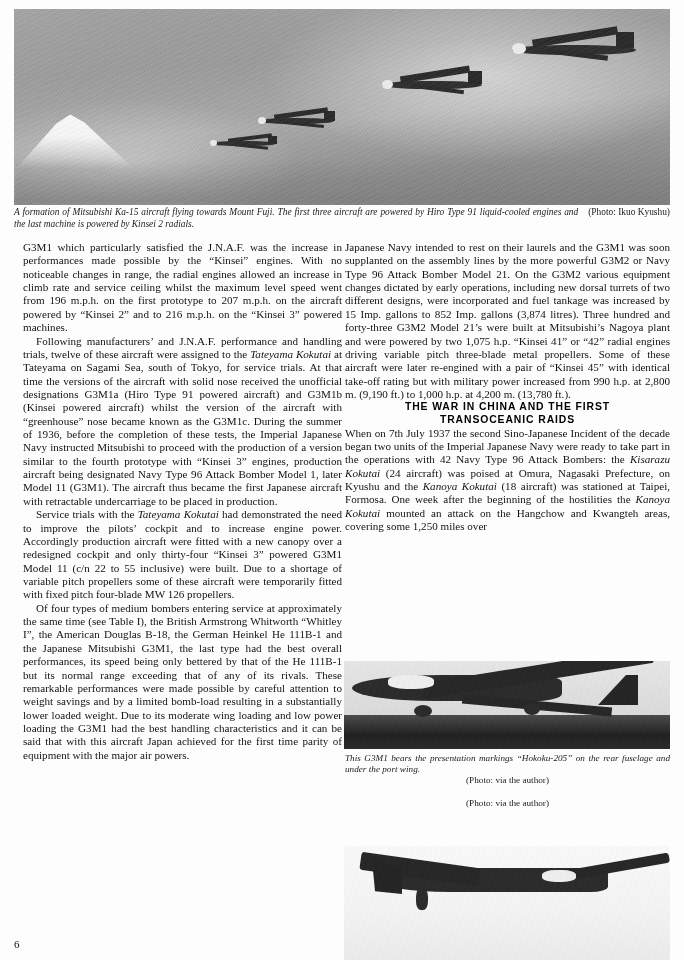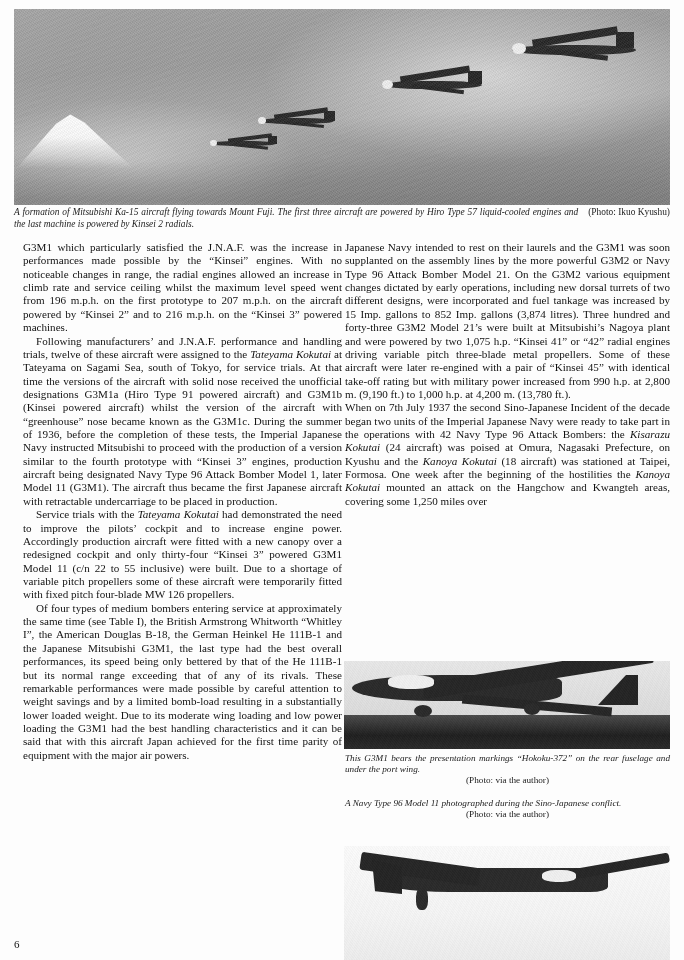--- a/index.html
+++ b/index.html
@@ -249,65 +249,68 @@
       <div class="wing" style="left:20px; top:2px; width:86px; height:8px; transform:rotate(-9deg);"></div>
       <div class="wing" style="left:34px; top:21px; width:62px; height:5px; transform:rotate(7deg);"></div>
       <div class="tail" style="left:104px; top:1px; width:18px; height:16px;"></div>
       <div class="nose" style="left:0px; top:12px; width:14px; height:11px;"></div>
     </div>
 
     <div class="grain"></div>
   </div>
 
   <div class="cap-top">
-    <span class="credit">(Photo: Ikuo Kyushu)</span><span>A formation of Mitsubishi Ka-15 aircraft flying towards Mount Fuji. The first three aircraft are powered by Hiro Type 57 liquid-cooled engines and the last machine is powered by Kinsei 2 radials.</span>
+    <span class="credit">(Photo: Ikuo Kyushu)</span><span>A formation of Mitsubishi Ka-15 aircraft flying towards Mount Fuji. The first three aircraft are powered by Hiro Type 91 liquid-cooled engines and the last machine is powered by Kinsei 2 radials.</span>
   </div>
 
   <div class="col col-left">
 
     <p class="noindent"><span>G3M1 which particularly satisfied the J.N.A.F. was the increase in performances made possible by the “Kinsei” engines. With no noticeable changes in range, the radial engines allowed an increase in climb rate and service ceiling whilst the maximum level speed went from 196 m.p.h. on the first prototype to 207 m.p.h. on the aircraft powered by “Kinsei 2” and to 216 m.p.h. on the “Kinsei 3” powered machines.</span></p>
 
     <p><span>Following manufacturers’ and J.N.A.F. performance and handling trials, twelve of these aircraft were assigned to the </span><i>Tateyama Kokutai</i><span> at Tateyama on Sagami Sea, south of Tokyo, for service trials. At that time the versions of the aircraft with solid nose received the unofficial designations G3M1a (Hiro Type 91 powered aircraft) and G3M1b (Kinsei powered aircraft) whilst the version of the aircraft with “greenhouse” nose became known as the G3M1c. During the summer of 1936, before the completion of these tests, the Imperial Japanese Navy instructed Mitsubishi to proceed with the production of a version similar to the fourth prototype with “Kinsei 3” engines, production aircraft being designated Navy Type 96 Attack Bomber Model 1, later Model 11 (G3M1). The aircraft thus became the first Japanese aircraft with retractable undercarriage to be placed in production.</span></p>
 
     <p><span>Service trials with the </span><i>Tateyama Kokutai</i><span> had demonstrated the need to improve the pilots’ cockpit and to increase engine power. Accordingly production aircraft were fitted with a new canopy over a redesigned cockpit and only thirty-four “Kinsei 3” powered G3M1 Model 11 (c/n 22 to 55 inclusive) were built. Due to a shortage of variable pitch propellers some of these aircraft were temporarily fitted with fixed pitch four-blade MW 126 propellers.</span></p>
 
     <p><span>Of four types of medium bombers entering service at approximately the same time (see Table I), the British Armstrong Whitworth “Whitley I”, the American Douglas B-18, the German Heinkel He 111B-1 and the Japanese Mitsubishi G3M1, the last type had the best overall performances, its speed being only bettered by that of the He 111B-1 but its normal range exceeding that of any of its rivals. These remarkable performances were made possible by careful attention to weight savings and by a limited bomb-load resulting in a substantially lower loaded weight. Due to its moderate wing loading and low power loading the G3M1 had the best handling characteristics and it can be said that with this aircraft Japan achieved for the first time parity of equipment with the major air powers.</span></p>
 
   </div>
 
   <div class="col col-right">
 
     <p class="noindent"><span>Japanese Navy intended to rest on their laurels and the G3M1 was soon supplanted on the assembly lines by the more powerful G3M2 or Navy Type 96 Attack Bomber Model 21. On the G3M2 various equipment changes dictated by early operations, including new dorsal turrets of two different designs, were incorporated and fuel tankage was increased by 15 Imp. gallons to 852 Imp. gallons (3,874 litres). Three hundred and forty-three G3M2 Model 21’s were built at Mitsubishi’s Nagoya plant and were powered by two 1,075 h.p. “Kinsei 41” or “42” radial engines driving variable pitch three-blade metal propellers. Some of these aircraft were later re-engined with a pair of “Kinsei 45” with identical take-off rating but with military power increased from 990 h.p. at 2,800 m. (9,190 ft.) to 1,000 h.p. at 4,200 m. (13,780 ft.).</span></p>
 
+    <p class="sect-head noindent">
+      <span>THE WAR IN CHINA AND THE FIRST</span><br>
+      <span>TRANSOCEANIC RAIDS</span>
+    </p>
 
     <p class="noindent"><span>When on 7th July 1937 the second Sino-Japanese Incident of the decade began two units of the Imperial Japanese Navy were ready to take part in the operations with 42 Navy Type 96 Attack Bombers: the </span><i>Kisarazu Kokutai</i><span> (24 aircraft) was poised at Omura, Nagasaki Prefecture, on Kyushu and the </span><i>Kanoya Kokutai</i><span> (18 aircraft) was stationed at Taipei, Formosa. One week after the beginning of the hostilities the </span><i>Kanoya Kokutai</i><span> mounted an attack on the Hangchow and Kwangteh areas, covering some 1,250 miles over</span></p>
   </div>
 
   <div class="photo-mid">
     <div class="haze"></div>
     <div class="ground"></div>
     <div class="plane" style="left:8px; top:6px; width:300px; height:52px;">
       <div class="fus" style="left:0; top:8px; width:210px; height:26px; border-radius:60% 18% 18% 55% / 70% 40% 40% 70%;"></div>
       <div class="wing" style="left:70px; top:-2px; width:232px; height:16px; transform:rotate(-9deg); border-radius:2px;"></div>
       <div class="wing" style="left:110px; top:34px; width:150px; height:9px; transform:rotate(5deg);"></div>
       <div class="tail" style="left:246px; top:8px; width:40px; height:30px; clip-path:polygon(0 100%,70% 0,100% 0,100% 100%);"></div>
       <div class="nose" style="left:36px; top:8px; width:46px; height:14px; border-radius:40%;"></div>
       <div class="fus" style="left:62px; top:38px; width:18px; height:12px; border-radius:50%;"></div>
       <div class="fus" style="left:172px; top:36px; width:16px; height:12px; border-radius:50%;"></div>
     </div>
     <div class="noise-s"></div>
   </div>
 
   <div class="cap cap-mid">
-    <span>This G3M1 bears the presentation markings “Hokoku-372” on the rear fuselage and under the port wing.</span>
+    <span>This G3M1 bears the presentation markings “Hokoku-205” on the rear fuselage and under the port wing.</span>
     <span class="credit">(Photo: via the author)</span>
   </div>
 
   <div class="cap cap-bot">
-    <span>A Navy Type 96 Model 11 photographed during the Sino-Japanese conflict.</span>
     <span class="credit">(Photo: via the author)</span>
   </div>
 
   <div class="photo-bot">
     <div class="haze2"></div>
     <div class="plane" style="left:16px; top:10px; width:300px; height:56px;">
       <div class="fus" style="left:18px; top:12px; width:230px; height:24px; border-radius:45% 8% 10% 40% / 65% 30% 30% 65%;"></div>
       <div class="wing" style="left:0px; top:4px; width:120px; height:18px; transform:rotate(8deg); border-radius:3px;"></div>
       <div class="wing" style="left:200px; top:6px; width:110px; height:10px; transform:rotate(-10deg); border-radius:3px;"></div>
       <div class="tail" style="left:12px; top:4px; width:30px; height:34px; clip-path:polygon(0 0,100% 20%,100% 100%,10% 92%);"></div>

